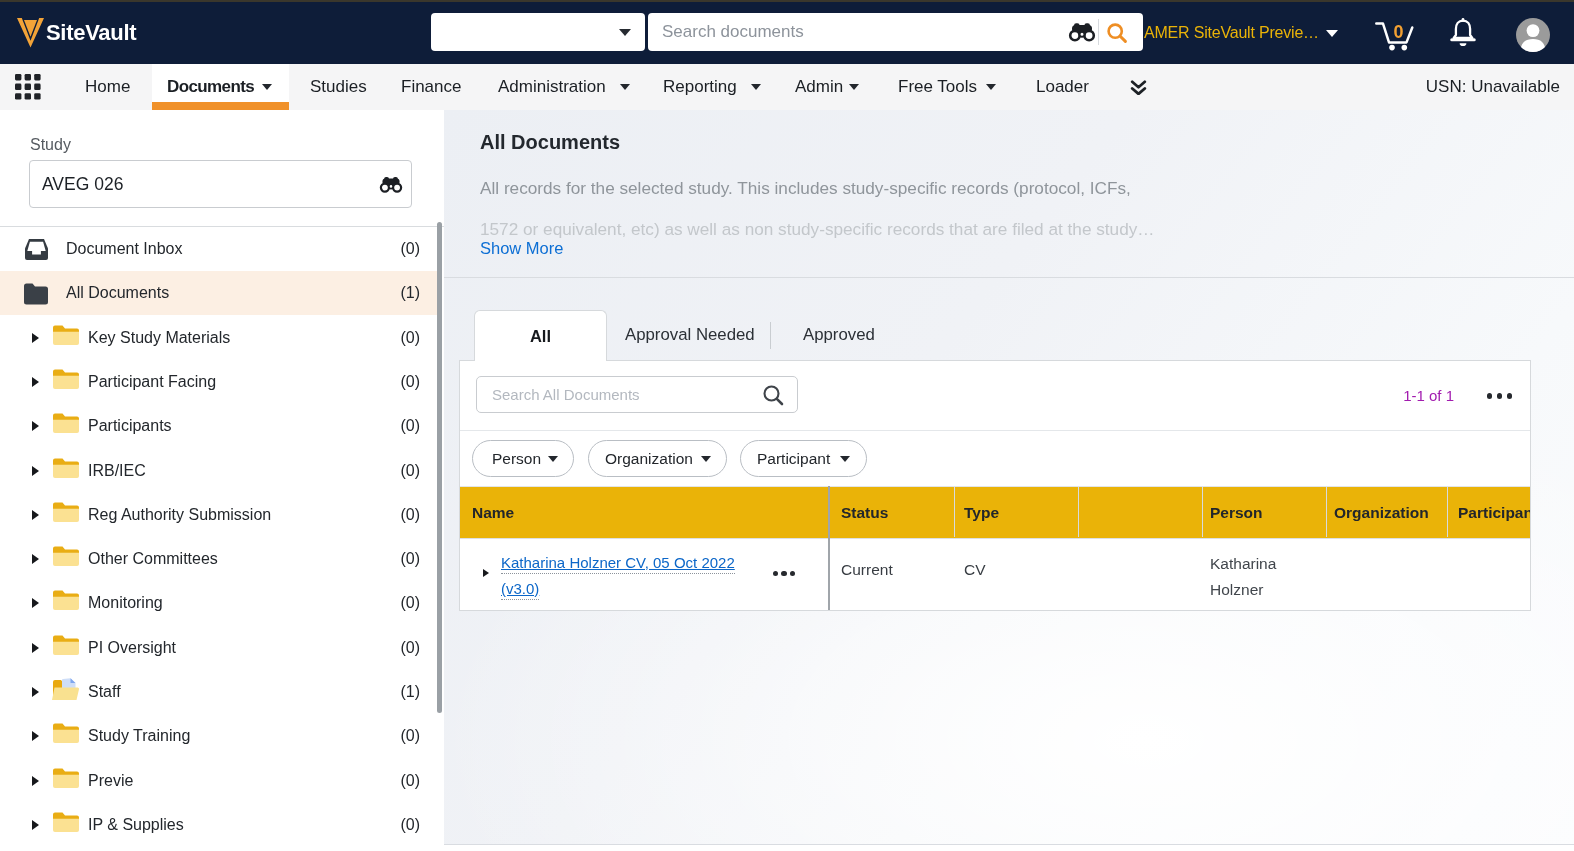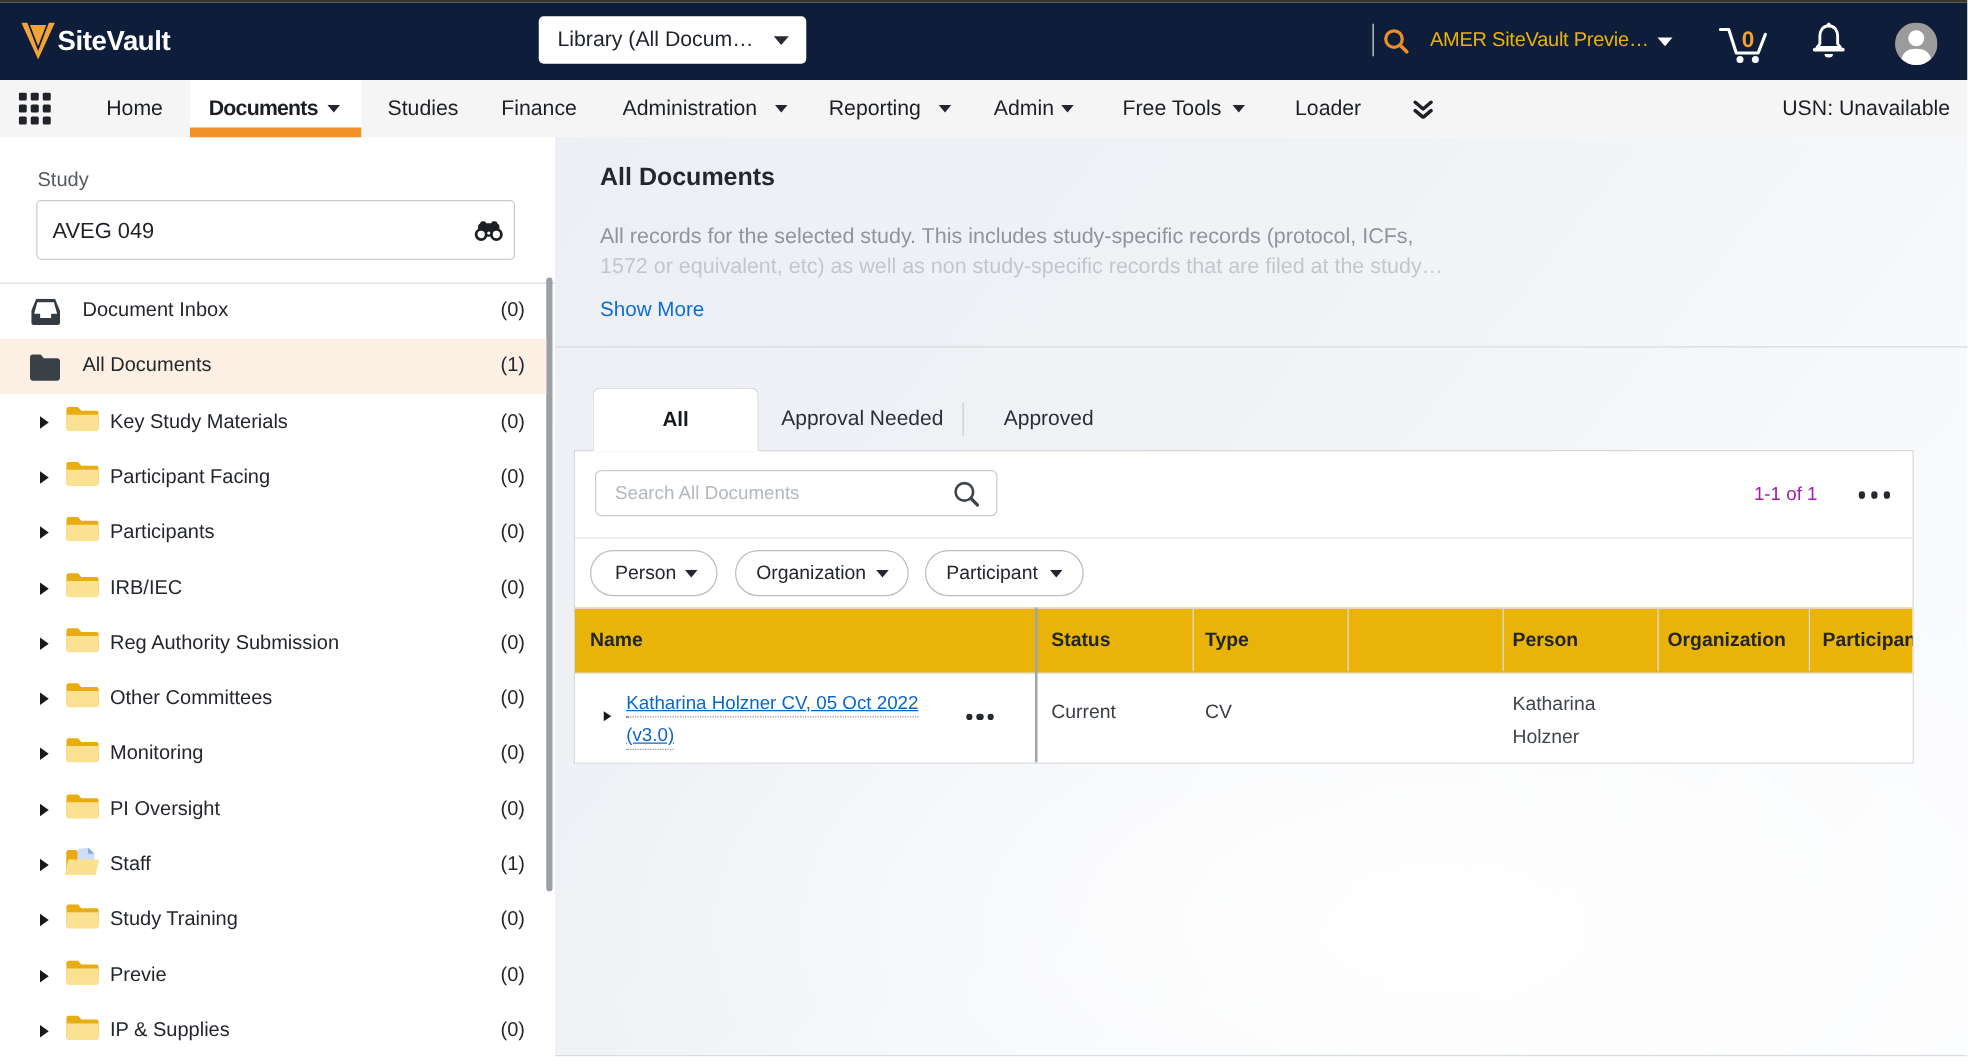--- a/index.html
+++ b/index.html
@@ -81,22 +81,34 @@
 </head>
 <body>
 <div class="abs" id="topstrip"></div>
 <div class="abs" id="topbar">
   <svg class="abs" id="logo" width="27" height="30" viewBox="0 0 27 30">
     <polygon points="0,0 4.8,0 13.5,22.8 22.2,0 27,0 13.5,29.5" fill="#F2A338"></polygon>
     <polygon points="7.0,2 20.0,2 13.5,18.8" fill="#F2A338"></polygon>
   </svg>
   <div class="abs" id="logotext">SiteVault</div>
   <div class="abs" id="libbox">
-      <span>Library (All Docum…</span>
     <div class="caret-dn" style="position:absolute;right:14px;top:16px;"></div>
+  </div>
+  <div class="abs" id="srchbox">
+      <span class="ph">Search documents</span>
+    <svg style="position:absolute;left:420px;top:8px;" width="28" height="22" viewBox="0 0 28 22">
+      <g fill="#1c1f24">
+        <rect x="4" y="4" width="20" height="7.5" rx="3.5"></rect>
+        <rect x="6" y="2.2" width="5.6" height="5" rx="2.2"></rect>
+        <rect x="16.4" y="2.2" width="5.6" height="5" rx="2.2"></rect>
+      </g>
+      <circle cx="6.9" cy="14.6" r="4.7" fill="#fff" stroke="#1c1f24" stroke-width="2.6"></circle>
+      <circle cx="21.1" cy="14.6" r="4.7" fill="#fff" stroke="#1c1f24" stroke-width="2.6"></circle>
+      <circle cx="14" cy="13.2" r="2.5" fill="#fff" stroke="#1c1f24" stroke-width="2"></circle>
+    </svg>
   </div>
   <div class="abs" id="srchdiv"></div>
   <svg class="abs" style="left:1106px; top:20px;" width="22" height="22" viewBox="0 0 22 22">
     <circle cx="9.2" cy="9.2" r="6.6" fill="none" stroke="#EE8E24" stroke-width="2.6"></circle>
     <line x1="14.2" y1="14.2" x2="19.4" y2="19.4" stroke="#EE8E24" stroke-width="3" stroke-linecap="round"></line>
   </svg>
   <div class="abs" id="vaultsel">AMER SiteVault Previe…</div>
   <div class="caret-dn caret-wh abs" style="left:1326px; top:28px;"></div>
   <svg class="abs" style="left:1375px; top:19px;" width="40" height="31" viewBox="0 0 40 31">
     <path d="M1.3 2.6 L8 2.6 L14 21.4 L31.5 21.4 L37.3 6.5" fill="none" stroke="#fff" stroke-width="2.5" stroke-linejoin="round" stroke-linecap="round"></path>
@@ -156,21 +168,21 @@
   <div class="navitem" style="left:1036px;">Loader</div>
   <svg class="abs" style="left:1130px; top:16px;" width="17" height="15" viewBox="0 0 17 15">
     <path d="M2.2 1.8 L8.5 7.2 L14.8 1.8 M2.2 8.5 L8.5 13.9 L14.8 8.5" fill="none" stroke="#1d2126" stroke-width="2.8" stroke-linecap="round" stroke-linejoin="round"></path>
   </svg>
   <div class="navitem" style="right:14px;">USN: Unavailable</div>
 </div>
 
 <div class="abs" id="sidebar">
   <div class="abs" id="studylab">Study</div>
   <div class="abs" id="studybox">
-      <span>AVEG 049</span>
+      <span>AVEG 026</span>
     <svg style="position:absolute;right:8px;top:14px;" width="24" height="19" viewBox="0 0 28 22">
       <g fill="#1c1f24">
         <rect x="4" y="4" width="20" height="7.5" rx="3.5"></rect>
         <rect x="6" y="2.2" width="5.6" height="5" rx="2.2"></rect>
         <rect x="16.4" y="2.2" width="5.6" height="5" rx="2.2"></rect>
       </g>
       <circle cx="6.9" cy="14.6" r="4.7" fill="#fff" stroke="#1c1f24" stroke-width="2.6"></circle>
       <circle cx="21.1" cy="14.6" r="4.7" fill="#fff" stroke="#1c1f24" stroke-width="2.6"></circle>
       <circle cx="14" cy="13.2" r="2.5" fill="#fff" stroke="#1c1f24" stroke-width="2"></circle>
     </svg>
@@ -302,21 +314,21 @@
         </svg>
         <div class="txt" style="left:88px;">IP &amp; Supplies</div>
         <div class="cnt">(0)</div>
       </div>
   </div>
 </div>
 
 <div class="abs" id="main">
   <div class="abs" id="mhead">All Documents</div>
   <div class="mpara" style="top:68px; color:#8f959b;">All records for the selected study. This includes study-specific records (protocol, ICFs,</div>
-  <div class="mpara" style="top:92px; color:#c3c7cb;text-align:center;">1572 or equivalent, etc) as well as non study-specific records that are filed at the study…</div>
+  <div class="mpara" style="top:109px; color:#c3c7cb;text-align:center;">1572 or equivalent, etc) as well as non study-specific records that are filed at the study…</div>
   <div class="abs" id="showmore">Show More</div>
   <div class="abs" id="mdiv"></div>
   <div class="abs" id="hscroll"></div>
 
   <div class="abs" id="tab-all">All</div>
   <div class="tabtxt" style="left:181px;">Approval Needed</div>
   <div class="abs" id="tabdiv"></div>
   <div class="tabtxt" style="left:359px;">Approved</div>
 
   <div class="abs" id="panel">

